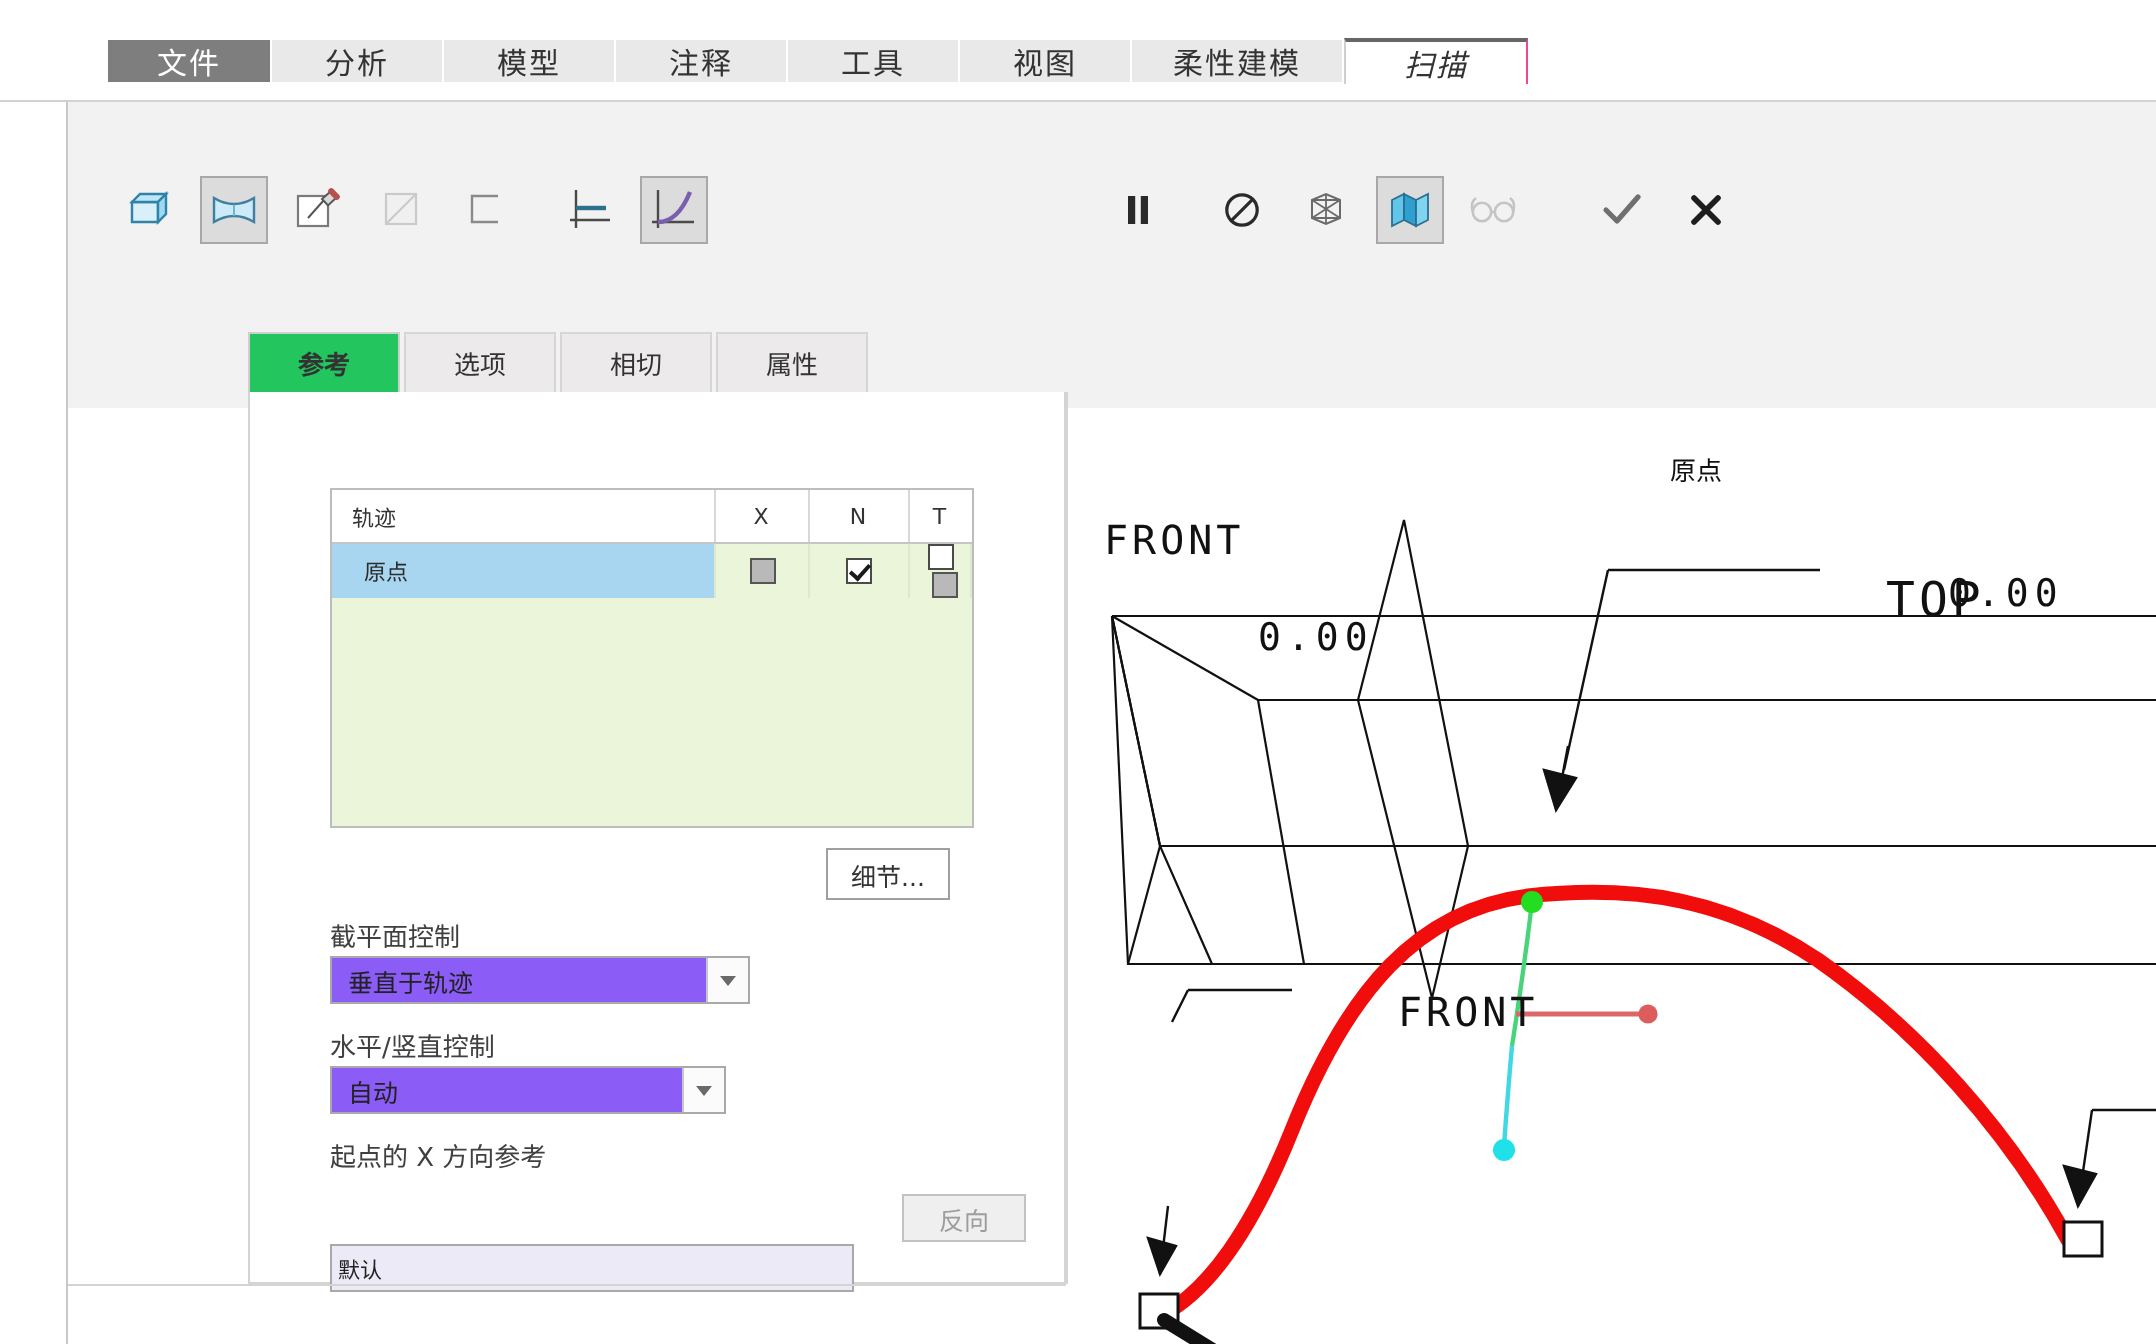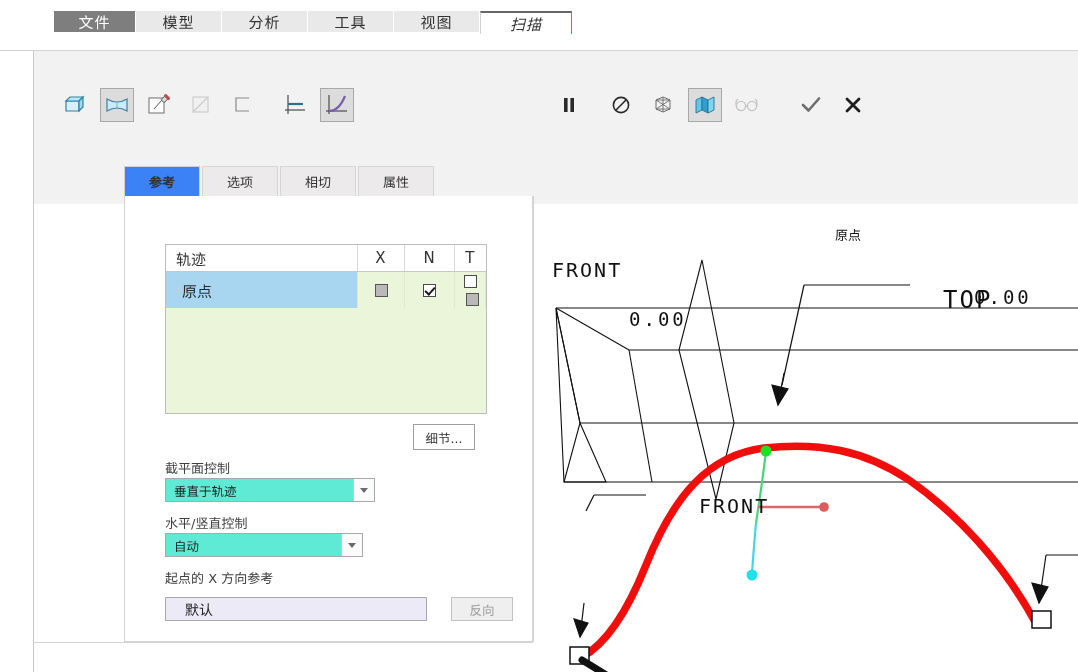--- a/index.html
+++ b/index.html
@@ -24,21 +24,21 @@
     left: 0; top: 0;
     width: 1078px;
     height: 50px;
     background: #ffffff;
   }
   .tab-strip {
     position: absolute;
     left: 30px; top: 11px;
     height: 39px;
     display: flex;
-    align-items: flex-start;
+    align-items: center;
     padding-left: 24px;
   }
   .tab {
     min-width: 86px;
     padding: 0 14px;
     display: flex;
     align-items: center;
     justify-content: center;
     background: #e9e9e9;
     border-right: 1px solid #ffffff;
@@ -128,21 +128,21 @@
     justify-content: center;
     background: #eceaea;
     border: 1px solid #d7d5d5;
     border-bottom: none;
     margin-right: 2px;
     font-size: 13px;
     color: #333;
     box-sizing: border-box;
   }
   .subtab.active {
-    background: #3b82f6;
+    background: #22c55e;
     border-color: #cfcfcf;
     font-weight: 600;
     text-align: center;
   }
 
   
   .panel {
     position: absolute;
     left: 124px; top: 196px;
     width: 409px; height: 446px;
@@ -161,21 +161,21 @@
     position: absolute;
     left: 40px; top: 48px;
     width: 322px; height: 170px;
     border: 1px solid #bdbdbd;
     background: #eaf5da;
     box-sizing: border-box;
   }
   table.tt {
     width: 100%;
     border-collapse: collapse;
-    font-size: 15px;
+    font-size: 11px;
   }
   table.tt th {
     background: #ffffff;
     font-weight: normal;
     color: #333;
     height: 24px;
     border-bottom: 1px solid #c6c6c6;
     border-right: 1px solid #d8d8d8;
     text-align: left;
     padding-left: 10px;
@@ -239,21 +239,21 @@
   }
 
   .flabel {
     position: absolute;
     font-size: 13px;
     color: #404040;
   }
   .fcontrol {
     position: absolute;
     height: 24px;
-    background: #5eead4;
+    background: #8b5cf6;
     border: 1px solid #a9a9a9;
     box-sizing: border-box;
     display: flex;
     align-items: center;
   }
   .fcontrol .val {
     flex: 1;
     padding-left: 8px;
     font-size: 12.5px;
     color: #222;
@@ -273,23 +273,24 @@
     border-top: 5px solid #6a6a6a;
   }
   .tfield {
     position: absolute;
     height: 24px;
     background: #eceaf6;
     border: 1px solid #a9a9a9;
     box-sizing: border-box;
     display: flex;
     align-items: center;
-    padding-left: 19px;
-    font-size: 14px;
+    padding-left: 3px;
+    font-size: 11px;
     color: #222;
+    margin-top: 25px;
   }
 
   
   .viewport {
     position: absolute;
     left: 534px; top: 205px;
     width: 544px; height: 467px;
     background: #ffffff;
     overflow: hidden;
   }
@@ -302,30 +303,36 @@
 </style>
 </head>
 <body>
 
 <div class="ribbon-tabs">
   <div class="tab-strip">
     <div class="tab file">
         <span>文件</span>
       </div>
     <div class="tab">
+        <span>分析</span>
+      </div>
+    <div class="tab">
         <span>模型</span>
       </div>
     <div class="tab">
-        <span>分析</span>
+        <span>注释</span>
       </div>
     <div class="tab">
         <span>工具</span>
       </div>
     <div class="tab">
         <span>视图</span>
+      </div>
+    <div class="tab" style="min-width:106px">
+        <span>柔性建模</span>
       </div>
     <div class="tab active">
         <span>扫描</span>
       </div>
     <div class="tab-endcap"></div>
   </div>
 </div>
 <div class="tab-bar-underline"></div>
 
 <div class="ribbon-body"></div>

